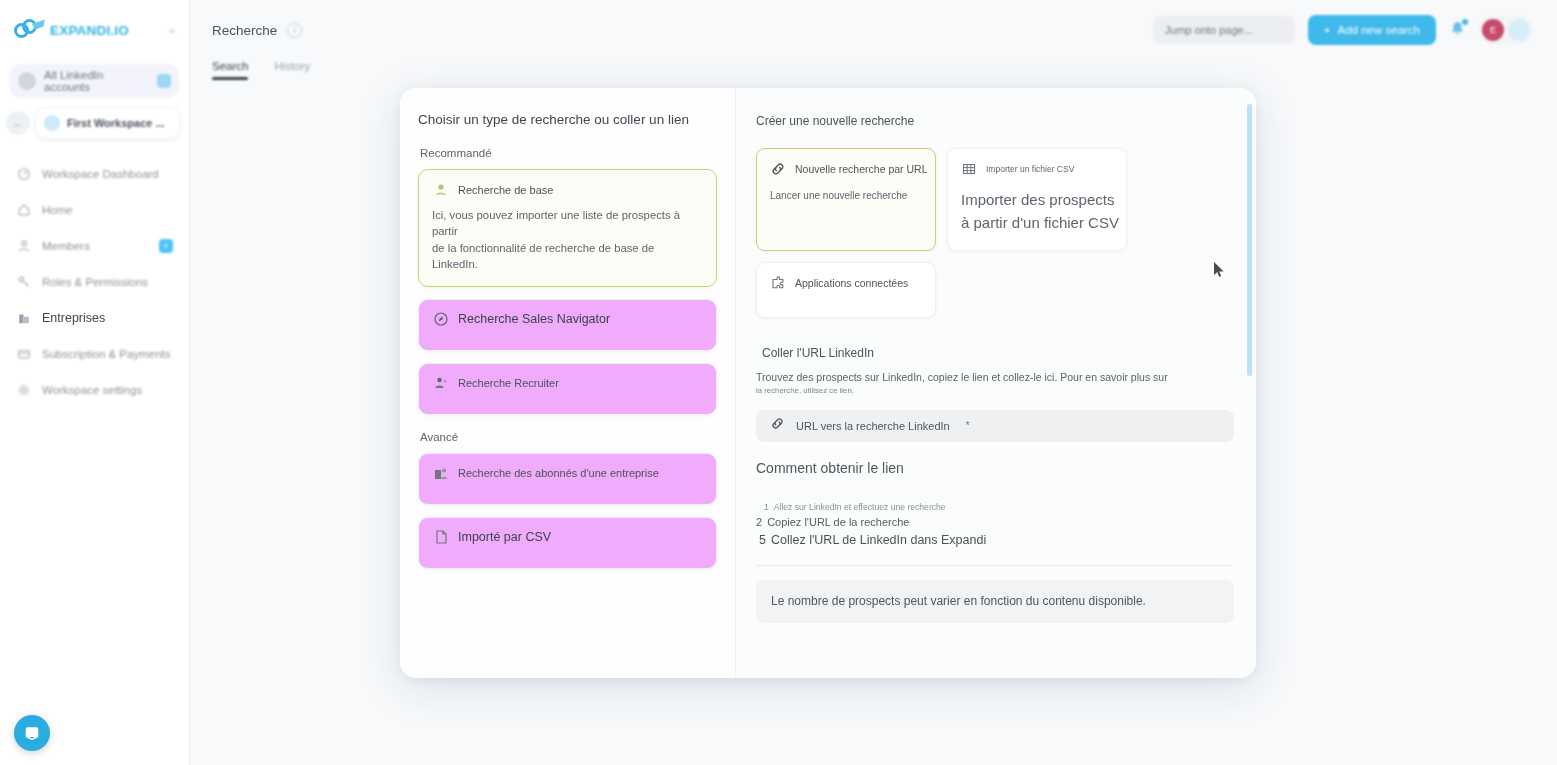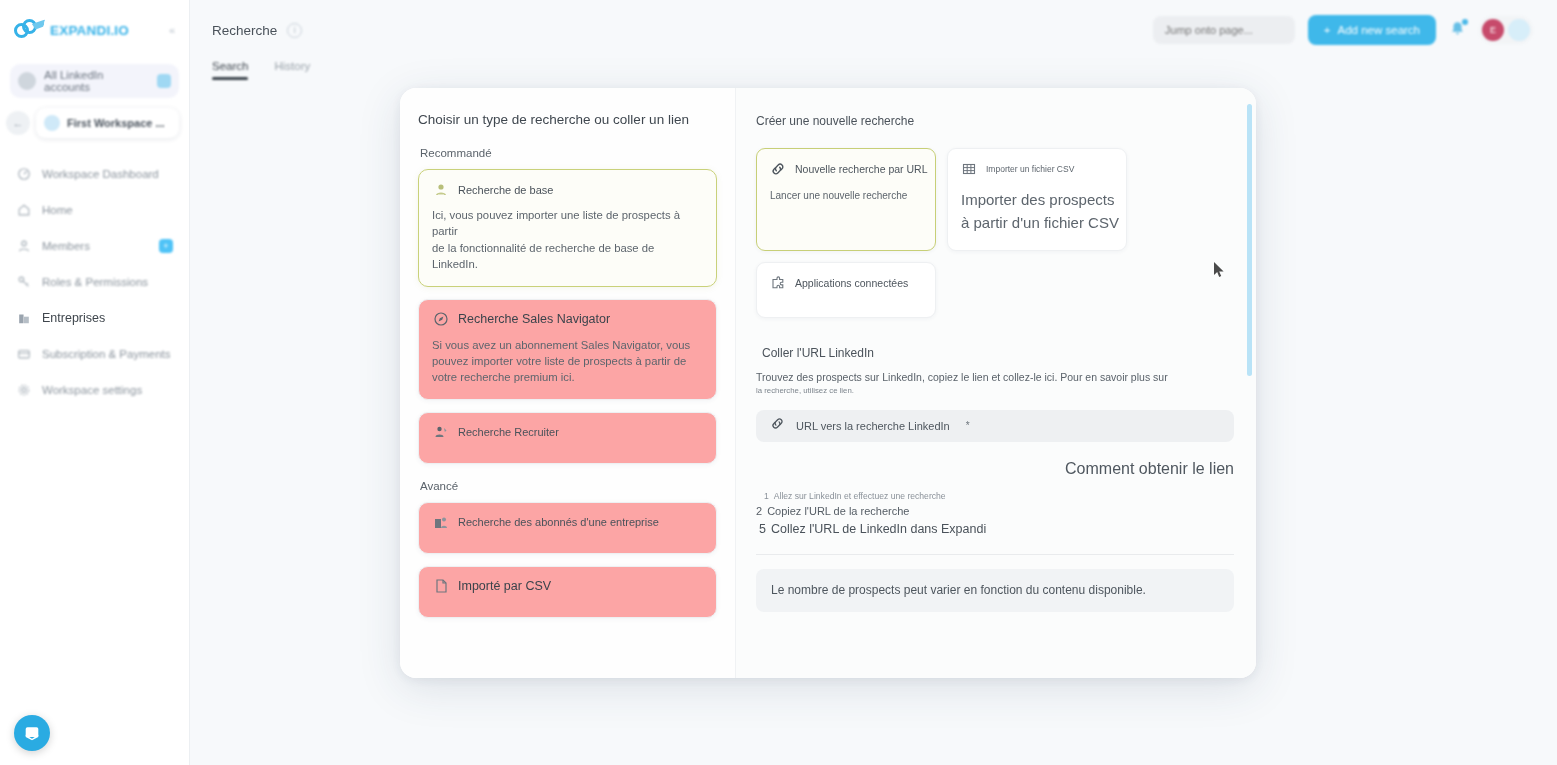--- a/index.html
+++ b/index.html
@@ -222,21 +222,21 @@
 
   .left-title {
     font-size: 13.5px; color: #3f474f; margin-bottom: 20px;
   }
   .section-label {
     font-size: 11.5px; color: #5b636b; margin: 0 0 10px 2px;
   }
   .section-label.adv { margin-top: 16px; }
 
   .opt-card {
-    border-radius: 10px; background: #fca5a5;
+    border-radius: 10px; background: #f0abfc;
     border: 1px solid #eef0f2;
     box-shadow: 0 1px 5px rgba(40,60,90,.055);
     padding: 11px 13px 13px 13px;
     margin-bottom: 12px;
     cursor: pointer;
   }
   .opt-card.selected {
     border: 1px solid #c9d17a;
     background: #fdfdf8;
     box-shadow: 0 1px 6px rgba(150,160,70,.10);
@@ -296,23 +296,22 @@
   .url-field {
     height: 32px; border-radius: 8px; background: #eef0f2;
     display: flex; align-items: center; gap: 11px;
     padding: 0 14px; cursor: text; margin-bottom: 18px;
   }
   .url-field svg { width: 15px; height: 15px; flex: 0 0 auto; }
   .url-label { font-size: 11px; color: #4e565e; }
   .url-req { color: #6c747c; margin-left: 5px; font-size: 10px; }
 
   .how-head {
-    font-size: 16px; color: #4f575f; margin-bottom: 12px;
+    font-size: 14px; color: #4f575f; margin-bottom: 25px;
     filter: blur(.3px);
-    text-align: right;
   }
   .steps { margin-bottom: 14px; }
   .step {
     font-size: 11px; color: #5a626a; line-height: 1.55;
     display: flex; gap: 5px;
   }
   .step.s1 { font-size: 8.6px; color: #8a9199; padding-left: 8px; filter: blur(.35px); }
   .step.s2 { font-size: 11px; color: #555d65; }
   .step.s3 { font-size: 12.5px; color: #4a525a; padding-left: 3px; }
   .divider {
@@ -498,25 +497,20 @@
     <div class="opt-card">
       <div class="opt-head">
         <span class="opt-ico">
           <svg viewBox="0 0 16 16">
               <circle cx="8" cy="8" r="6" fill="none" stroke="#5c646c" stroke-width="1.2"></circle>
               <path d="M10.4 5.6 L6.8 7.2 L5.6 10.4 L9.2 8.8 Z" fill="#5c646c"></path>
             </svg>
         </span>
         <span class="opt-title big">Recherche Sales Navigator</span>
       </div>
-      <div class="opt-desc">
-        <span>Si vous avez un abonnement Sales Navigator, vous pouvez</span>
-        <span>importer votre liste de prospects à partir de votre recherche</span>
-        <span>premium ici.</span>
-      </div>
     </div>
 
     <div class="opt-card">
       <div class="opt-head">
         <span class="opt-ico">
           <svg viewBox="0 0 16 16">
               <circle cx="6.5" cy="5" r="2.2" fill="#5c646c"></circle>
               <path d="M2.5 13 C2.5 9.8 10.5 9.8 10.5 13 Z" fill="#6e767e"></path>
               <path d="M11 4 L13.5 6.5 L11.8 8 Z" fill="#8c949c"></path>
             </svg>

